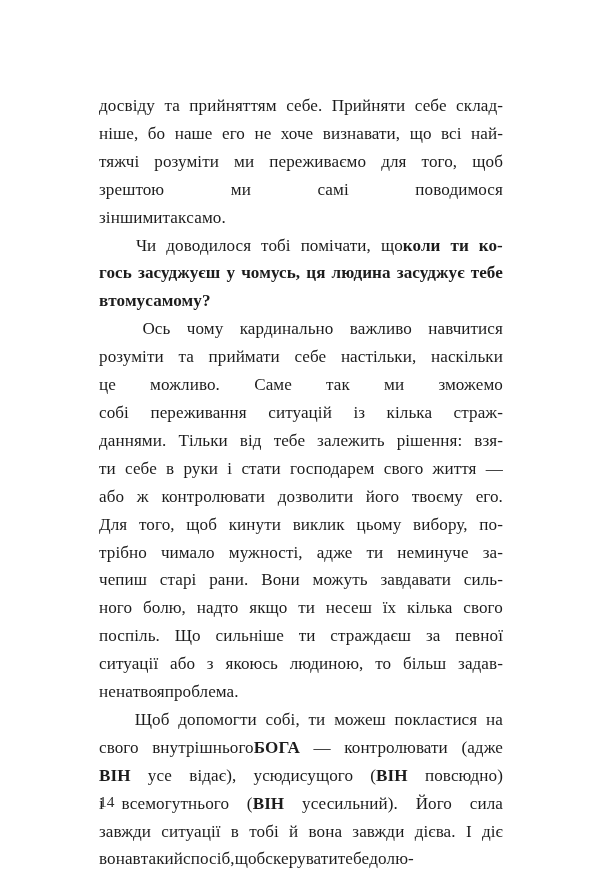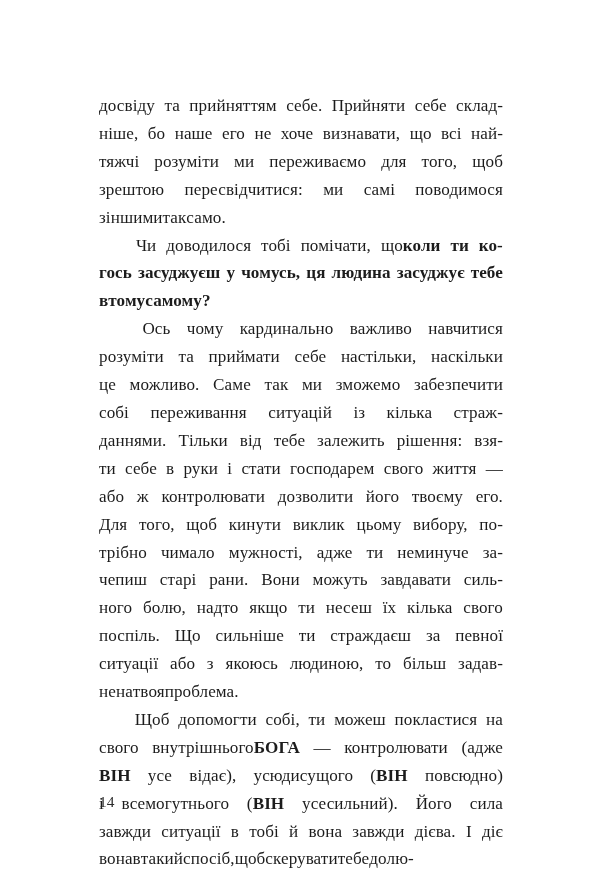--- a/index.html
+++ b/index.html
@@ -80,32 +80,32 @@
 </head>
 <body>
 
 <div class="page">
 
   <div class="text-block" id="text-body">
       <p class="para">
         <span class="line"><span class="w">досвіду</span><span class="w">та</span><span class="w">прийняттям</span><span class="w">себе.</span><span class="w">Прийняти</span><span class="w">себе</span><span class="w">склад-</span></span>
         <span class="line"><span class="w">ніше,</span><span class="w">бо</span><span class="w">наше</span><span class="w">его</span><span class="w">не</span><span class="w">хоче</span><span class="w">визнавати,</span><span class="w">що</span><span class="w">всі</span><span class="w">най-</span></span>
         <span class="line"><span class="w">тяжчі</span><span class="w">розуміти</span><span class="w">ми</span><span class="w">переживаємо</span><span class="w">для</span><span class="w">того,</span><span class="w">щоб</span></span>
-        <span class="line"><span class="w">зрештою</span><span class="w">пересвідчитися:</span><span class="w">ми</span><span class="w">самі</span><span class="w">поводимося</span></span>
+        <span class="line"><span class="w">зрештою</span><span class="w">ми</span><span class="w">самі</span><span class="w">поводимося</span></span>
         <span class="line last"><span class="w">з</span><span class="w">іншими</span><span class="w">так</span><span class="w">само.</span></span>
       </p>
       <p class="para">
         <span class="line"><span class="indent"></span><span class="w">Чи</span><span class="w">доводилося</span><span class="w">тобі</span><span class="w">помічати,</span><span class="w">що<b>коли</b></span><span class="w"><b>ти</b></span><span class="w"><b>ко-</b></span></span>
         <span class="line"><span class="w"><b>гось</b></span><span class="w"><b>засуджуєш</b></span><span class="w"><b>у</b></span><span class="w"><b>чомусь,</b></span><span class="w"><b>ця</b></span><span class="w"><b>людина</b></span><span class="w"><b>засуджує</b></span><span class="w"><b>тебе</b></span></span>
         <span class="line last"><span class="w"><b>в</b></span><span class="w"><b>тому</b></span><span class="w"><b>самому?</b></span></span>
       </p>
       <p class="para">
         <span class="line"><span class="indent"></span><span class="w">Ось</span><span class="w">чому</span><span class="w">кардинально</span><span class="w">важливо</span><span class="w">навчитися</span></span>
         <span class="line"><span class="w">розуміти</span><span class="w">та</span><span class="w">приймати</span><span class="w">себе</span><span class="w">настільки,</span><span class="w">наскільки</span></span>
-        <span class="line"><span class="w">це</span><span class="w">можливо.</span><span class="w">Саме</span><span class="w">так</span><span class="w">ми</span><span class="w">зможемо</span><span class="w">забезпечити</span></span>
+        <span class="line"><span class="w">це</span><span class="w">можливо.</span><span class="w">Саме</span><span class="w">так</span><span class="w">ми</span><span class="w">зможемо</span></span>
         <span class="line"><span class="w">собі</span><span class="w">переживання</span><span class="w">ситуацій</span><span class="w">із</span><span class="w">кілька</span><span class="w">страж-</span></span>
         <span class="line"><span class="w">даннями.</span><span class="w">Тільки</span><span class="w">від</span><span class="w">тебе</span><span class="w">залежить</span><span class="w">рішення:</span><span class="w">взя-</span></span>
         <span class="line"><span class="w">ти</span><span class="w">себе</span><span class="w">в</span><span class="w">руки</span><span class="w">і</span><span class="w">стати</span><span class="w">господарем</span><span class="w">свого</span><span class="w">життя</span><span class="w">—</span></span>
         <span class="line"><span class="w">або</span><span class="w">ж</span><span class="w">контролювати</span><span class="w">дозволити</span><span class="w">його</span><span class="w">твоєму</span><span class="w">его.</span></span>
         <span class="line"><span class="w">Для</span><span class="w">того,</span><span class="w">щоб</span><span class="w">кинути</span><span class="w">виклик</span><span class="w">цьому</span><span class="w">вибору,</span><span class="w">по-</span></span>
         <span class="line"><span class="w">трібно</span><span class="w">чимало</span><span class="w">мужності,</span><span class="w">адже</span><span class="w">ти</span><span class="w">неминуче</span><span class="w">за-</span></span>
         <span class="line"><span class="w">чепиш</span><span class="w">старі</span><span class="w">рани.</span><span class="w">Вони</span><span class="w">можуть</span><span class="w">завдавати</span><span class="w">силь-</span></span>
         <span class="line"><span class="w">ного</span><span class="w">болю,</span><span class="w">надто</span><span class="w">якщо</span><span class="w">ти</span><span class="w">несеш</span><span class="w">їх</span><span class="w">кілька</span><span class="w">свого</span></span>
         <span class="line"><span class="w">поспіль.</span><span class="w">Що</span><span class="w">сильніше</span><span class="w">ти</span><span class="w">страждаєш</span><span class="w">за</span><span class="w">певної</span></span>
         <span class="line"><span class="w">ситуації</span><span class="w">або</span><span class="w">з</span><span class="w">якоюсь</span><span class="w">людиною,</span><span class="w">то</span><span class="w">більш</span><span class="w">задав-</span></span>

